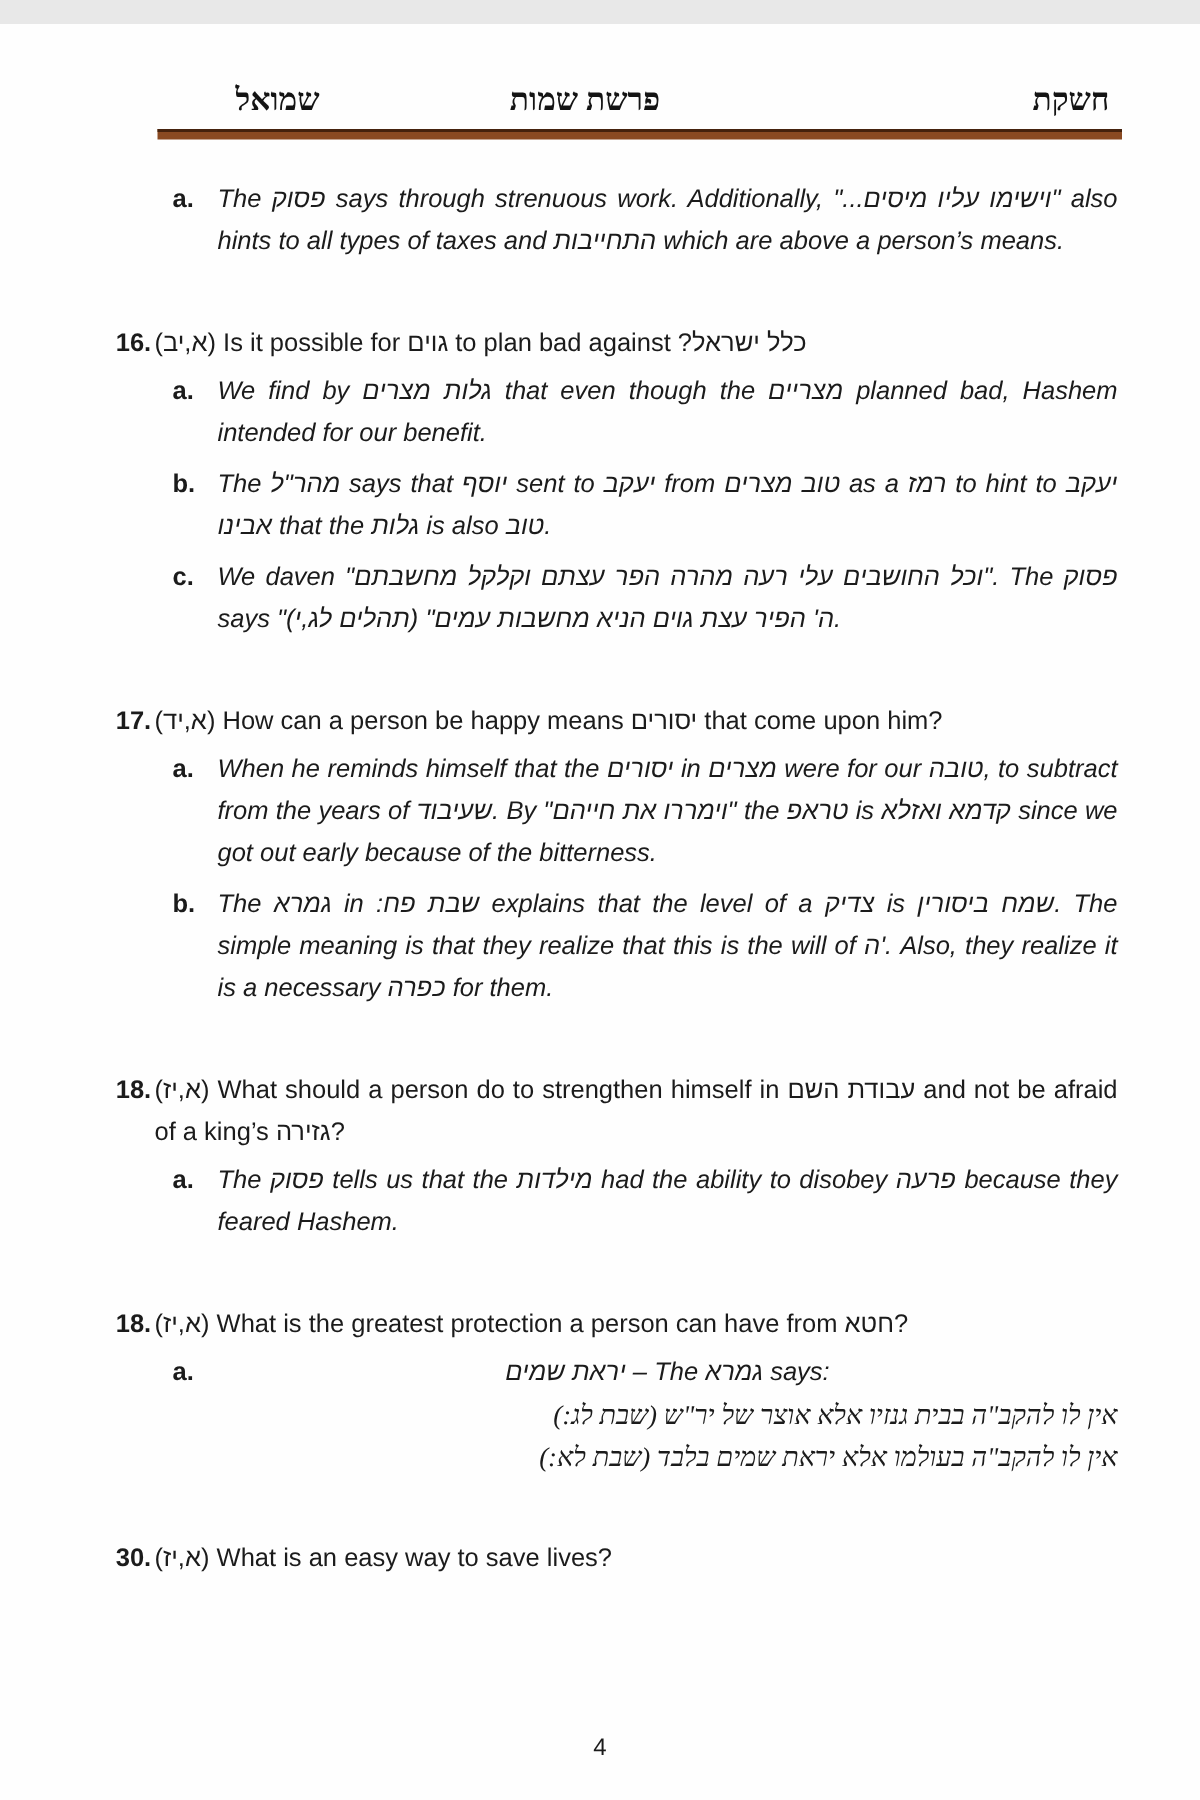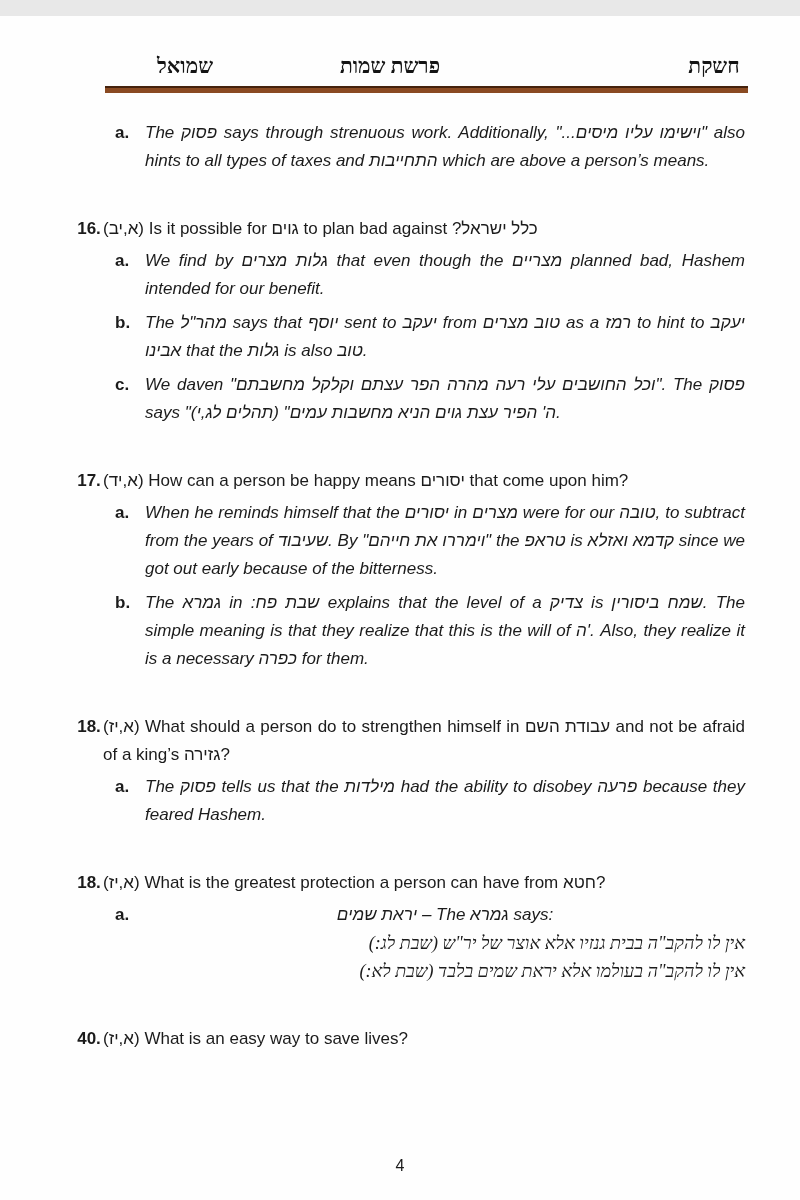--- a/index.html
+++ b/index.html
@@ -135,21 +135,21 @@
             <div class="lead">יראת שמים – The גמרא says:</div>
             <div class="heb-quote">אין לו להקב"ה בבית גנזיו אלא אוצר של יר"ש (שבת לג:)</div>
             <div class="heb-quote">אין לו להקב"ה בעולמו אלא יראת שמים בלבד (שבת לא:)</div>
           </div>
         </div>
       </div>
     </section>
 
     <section class="question">
       <div class="q-row">
-        <span class="q-num">40.</span>
+        <span class="q-num">30.</span>
         <div class="q-body">
           <span>(א,יז)</span>
           <span>What is an easy way to save lives?</span>
         </div>
       </div>
     </section>
 
   </div>
 
   <div class="page-num">4</div>

